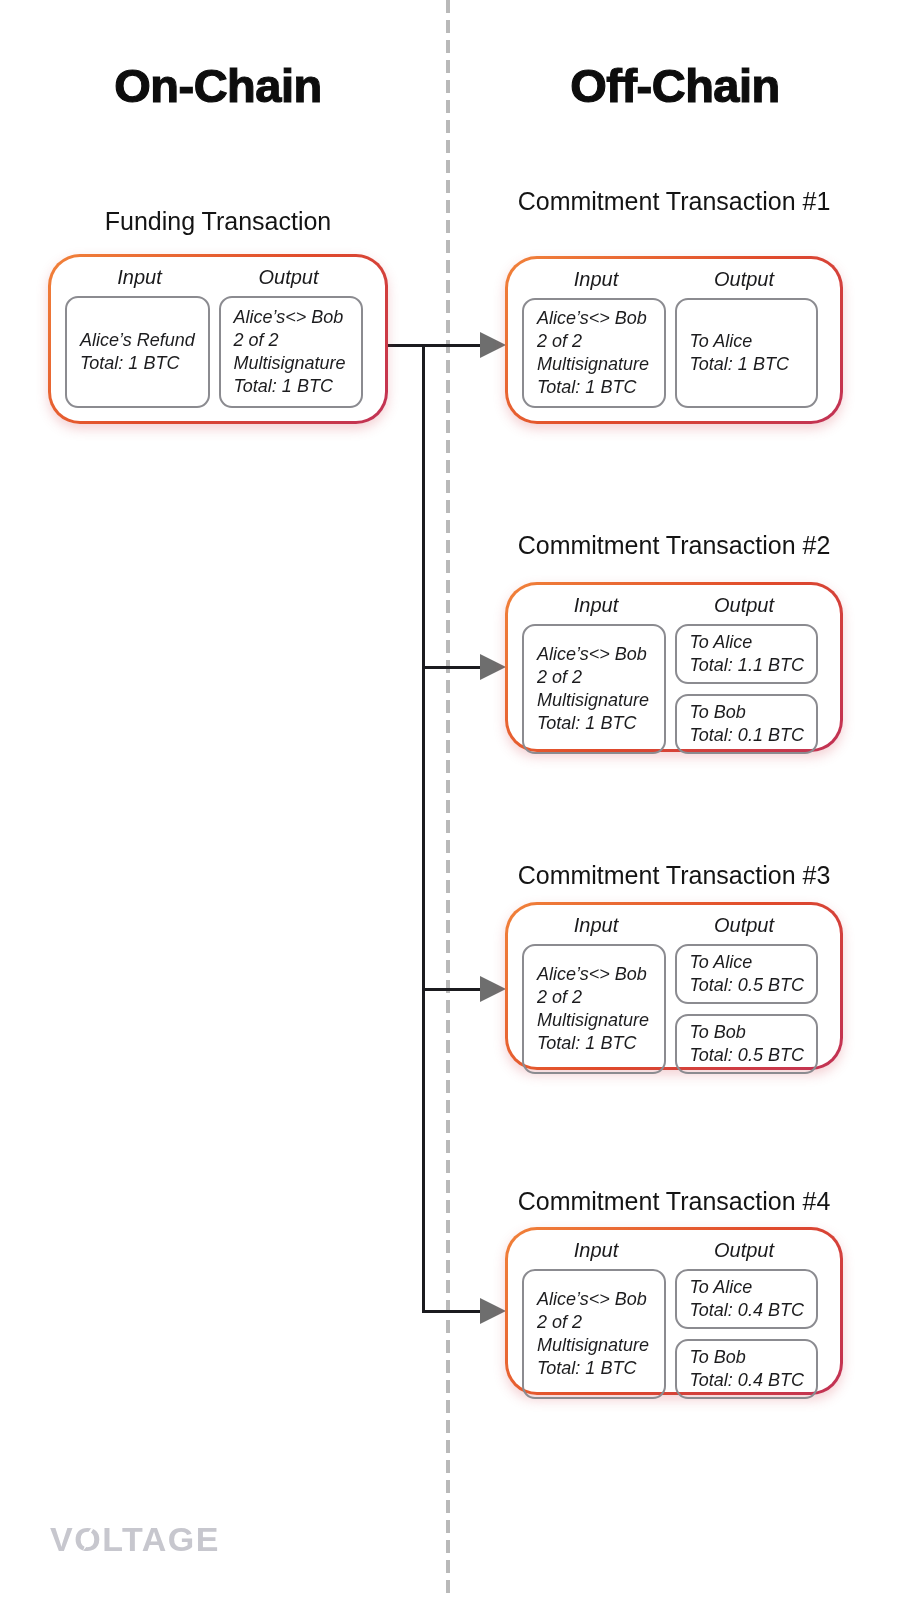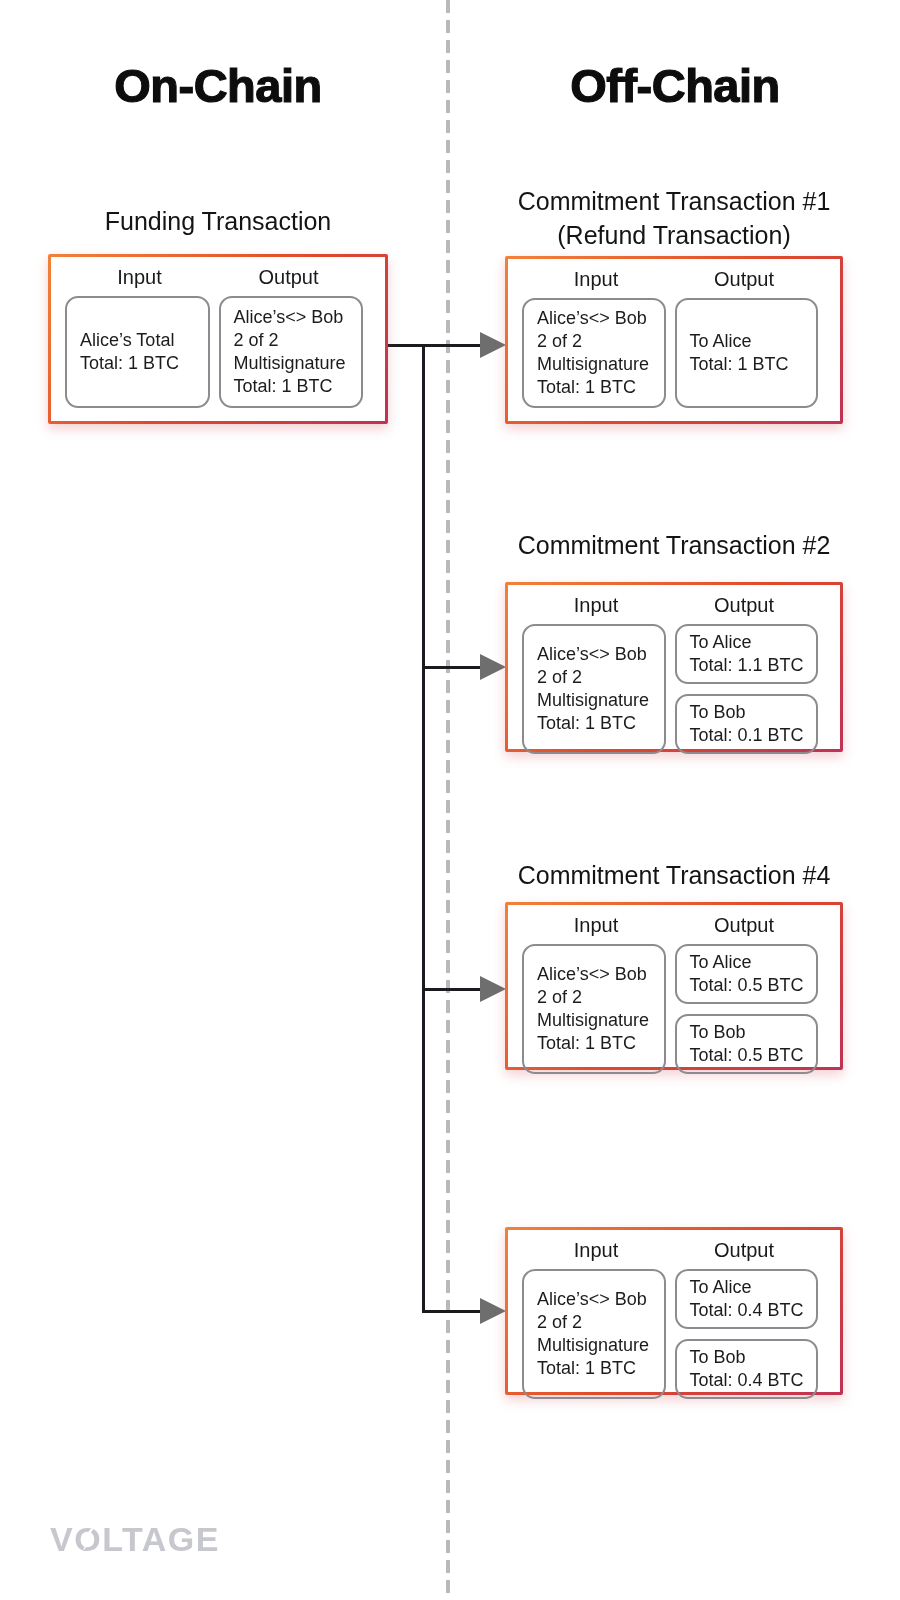--- a/index.html
+++ b/index.html
@@ -32,28 +32,29 @@
   .tx-title {
     position: absolute;
     text-align: center;
     font-size: 25px;
     line-height: 34px;
     color: #141414;
   }
   .txbox {
     position: absolute;
     border: 3px solid transparent;
-    border-radius: 2px;
+    border-radius: 32px;
     background: linear-gradient(#ffffff, #ffffff) padding-box,
                 linear-gradient(135deg, #F1823A 0%, #E04A2A 52%, #C03156 100%) border-box;
     box-shadow: 0 5px 12px rgba(210, 70, 85, 0.25);
     box-sizing: border-box;
     display: flex;
     flex-direction: column;
     padding: 9px 22px 13px 14px;
+    font-style: italic;
   }
   .labels { display: flex; margin-bottom: 7px; }
   .labels span { flex: 1; text-align: center; font-size: 20px; color: #1a1a1c; }
   .cells { flex: 1; display: flex; gap: 9px; }
   .col { flex: 1; display: flex; flex-direction: column; gap: 10px; }
   .cell {
     flex: 1;
     border: 2px solid #8b8b90;
     border-radius: 13px;
     display: flex;
@@ -108,38 +109,37 @@
 
   <div class="tx-title" style="left:48px;top:204px;width:340px;">Funding Transaction</div>
   <div class="txbox" style="left:48px;top:254px;width:340px;height:170px;">
     <div class="labels">
       <span>Input</span>
       <span>Output</span>
     </div>
     <div class="cells">
       <div class="col">
         <div class="cell">
-          <div>Alice’s Total</div>
+          <div>Alice’s Refund</div>
           <div>Total: 1 BTC</div>
         </div>
       </div>
       <div class="col">
         <div class="cell">
           <div>Alice’s&lt;&gt; Bob</div>
           <div>2 of 2</div>
           <div>Multisignature</div>
           <div>Total: 1 BTC</div>
         </div>
       </div>
     </div>
   </div>
 
   <div class="tx-title" style="left:505px;top:176px;width:338px;margin-top:8px;">
     <div>Commitment Transaction #1</div>
-    <div>(Refund Transaction)</div>
   </div>
   <div class="txbox" style="left:505px;top:256px;width:338px;height:168px;">
     <div class="labels">
       <span>Input</span>
       <span>Output</span>
     </div>
     <div class="cells">
       <div class="col">
         <div class="cell">
           <div>Alice’s&lt;&gt; Bob</div>
@@ -178,21 +178,21 @@
           <div>Total: 1.1 BTC</div>
         </div>
         <div class="cell">
           <div>To Bob</div>
           <div>Total: 0.1 BTC</div>
         </div>
       </div>
     </div>
   </div>
 
-  <div class="tx-title" style="left:505px;top:858px;width:338px;">Commitment Transaction #4</div>
+  <div class="tx-title" style="left:505px;top:858px;width:338px;">Commitment Transaction #3</div>
   <div class="txbox" style="left:505px;top:902px;width:338px;height:168px;">
     <div class="labels">
       <span>Input</span>
       <span>Output</span>
     </div>
     <div class="cells">
       <div class="col">
         <div class="cell">
           <div>Alice’s&lt;&gt; Bob</div>
           <div>2 of 2</div>
@@ -206,20 +206,21 @@
           <div>Total: 0.5 BTC</div>
         </div>
         <div class="cell">
           <div>To Bob</div>
           <div>Total: 0.5 BTC</div>
         </div>
       </div>
     </div>
   </div>
 
+  <div class="tx-title" style="left:505px;top:1184px;width:338px;">Commitment Transaction #4</div>
   <div class="txbox" style="left:505px;top:1227px;width:338px;height:168px;">
     <div class="labels">
       <span>Input</span>
       <span>Output</span>
     </div>
     <div class="cells">
       <div class="col">
         <div class="cell">
           <div>Alice’s&lt;&gt; Bob</div>
           <div>2 of 2</div>

